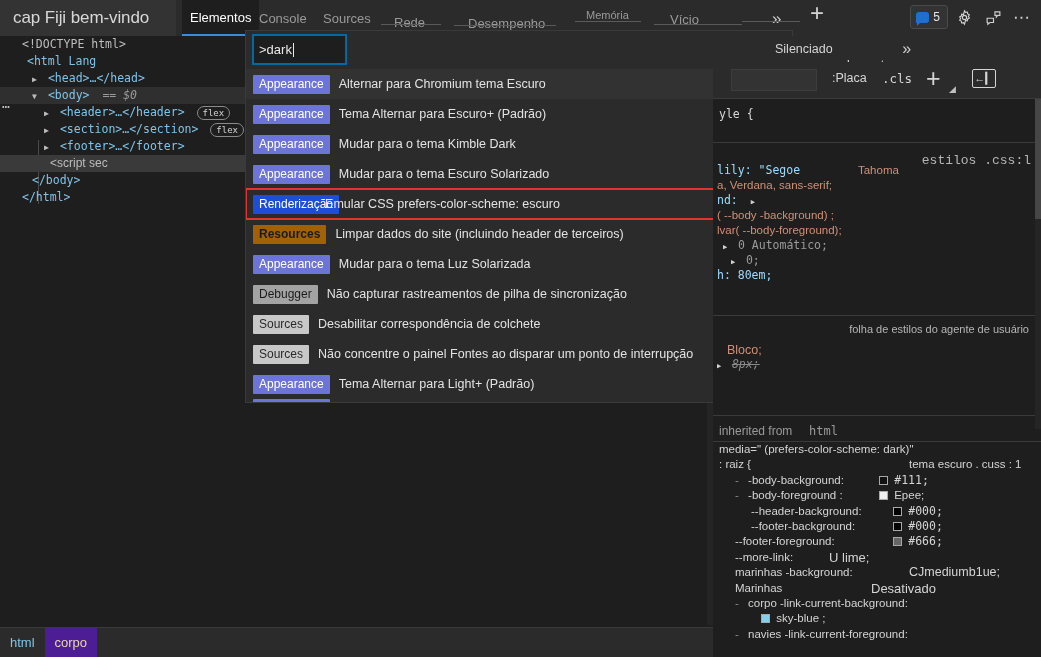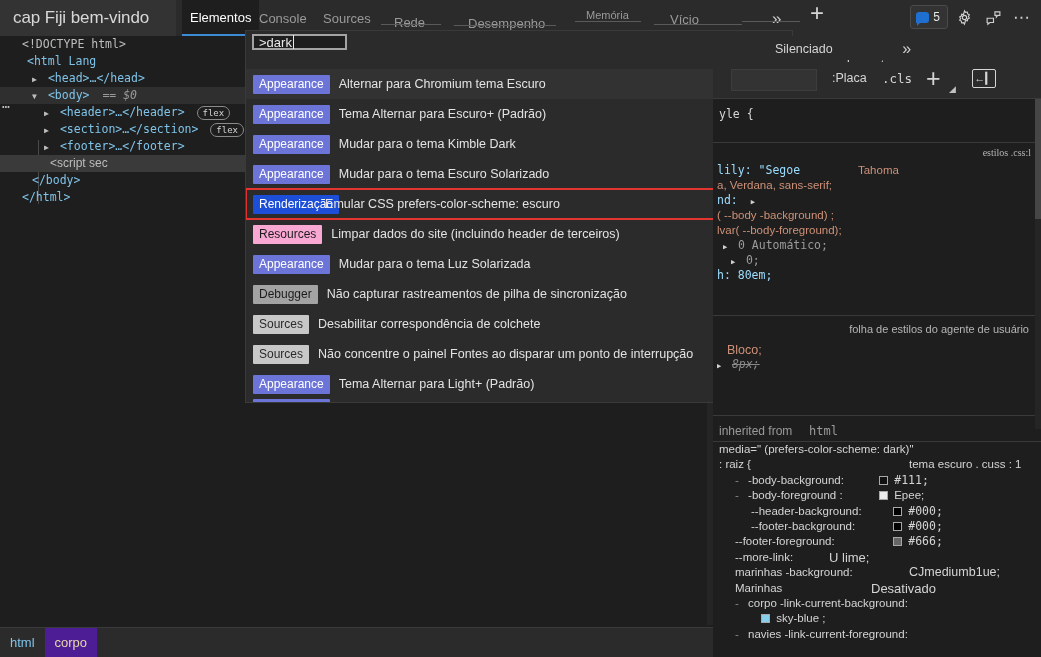--- a/index.html
+++ b/index.html
@@ -145,23 +145,23 @@
   .palette {
     position: absolute;
     left: 245px; top: 30px;
     width: 548px; height: 373px;
     background: #2b2b2b;
     border: 1px solid #3a3a3a;
     overflow: hidden;
   }
   .pal-input-wrap {
     position: absolute; left: 6px; top: 3px;
-    width: 95px; height: 16px;
-    background: #1e1e1e;
-    border: 2px solid #a3a3a3;
+    width: 95px; height: 31px;
+    background: #1e1e1e;
+    border: 2px solid #0369a1;
     display: flex; align-items: center;
     padding: 0 5px;
   }
   .pal-input-wrap .txt {
     color: #e8e8e8; font-size: 13px;
     font-family: "Liberation Sans", sans-serif;
   }
   .pal-caret {
     display: inline-block;
     width: 1px; height: 14px;
@@ -184,21 +184,21 @@
     display: inline-block;
     font-size: 12px;
     padding: 2px 6px;
     line-height: 15px;
     white-space: nowrap;
     font-family: "Liberation Sans", sans-serif;
     border-radius: 1px;
   }
   .cat-appearance { background: #6c74d8; color: #ffffff; }
   .cat-render     { background: #1d4ed8; color: #ffffff; text-align: right; }
-  .cat-resources  { background: #f9a8d4; color: #1c1c1c; }
+  .cat-resources  { background: #a16207; color: #1c1c1c; font-weight: bold; }
   .cat-debugger   { background: #a3a3a3; color: #1c1c1c; }
   .cat-sources    { background: #c8c8c8; color: #2a2a2a; }
   .pal-label {
     margin-left: 9px;
     font-size: 12.5px;
     color: #e3e3e3;
     white-space: nowrap;
     font-family: "Liberation Sans", sans-serif;
   }
   .pal-row.selected {
@@ -284,23 +284,23 @@
     width: 9px; height: 9px;
     border: 1px solid #a8a8a8;
     vertical-align: -1px;
     margin-right: 3px;
   }
   .tri {
     display: inline-block;
     width: 8px; color: #d0d0d0; font-size: 7px;
   }
   .src-right {
-    position: absolute; right: 4px; top: 2px;
-    font-size: 10px; color: #b5b5b5;
-    font-family: Liberation Serif, serif;
+    position: absolute; right: 4px; top: 10px;
+    font-size: 13px; color: #b5b5b5;
+    font-family: Liberation Mono, monospace;
   }
   .ua-note {
     position: absolute; right: 6px;
     font-size: 11px; color: #b5b5b5;
     font-family: "Liberation Sans", sans-serif;
   }
   .inh-note {
     position: absolute;
     font-size: 12px; color: #9a9a9a;
     font-family: "Liberation Sans", sans-serif;

